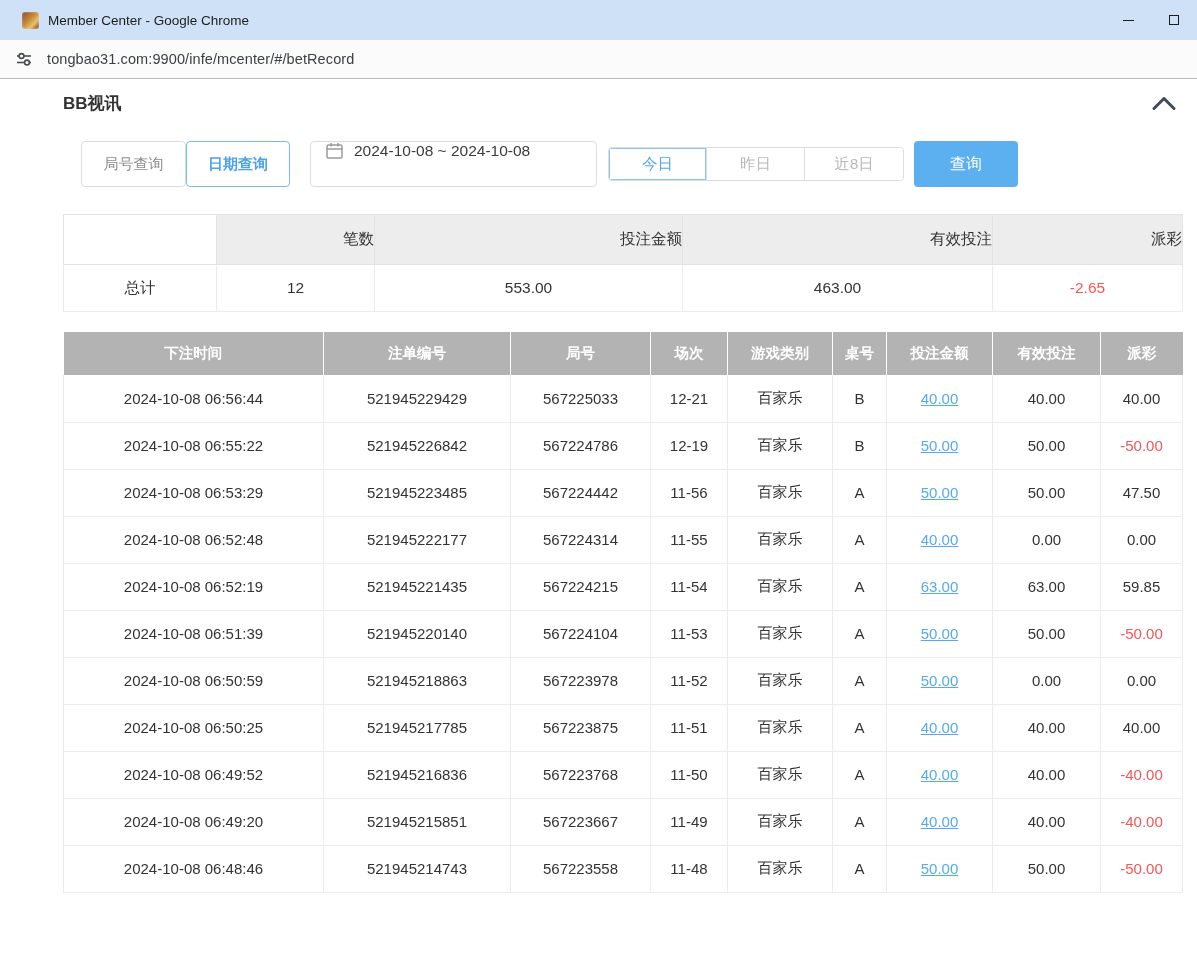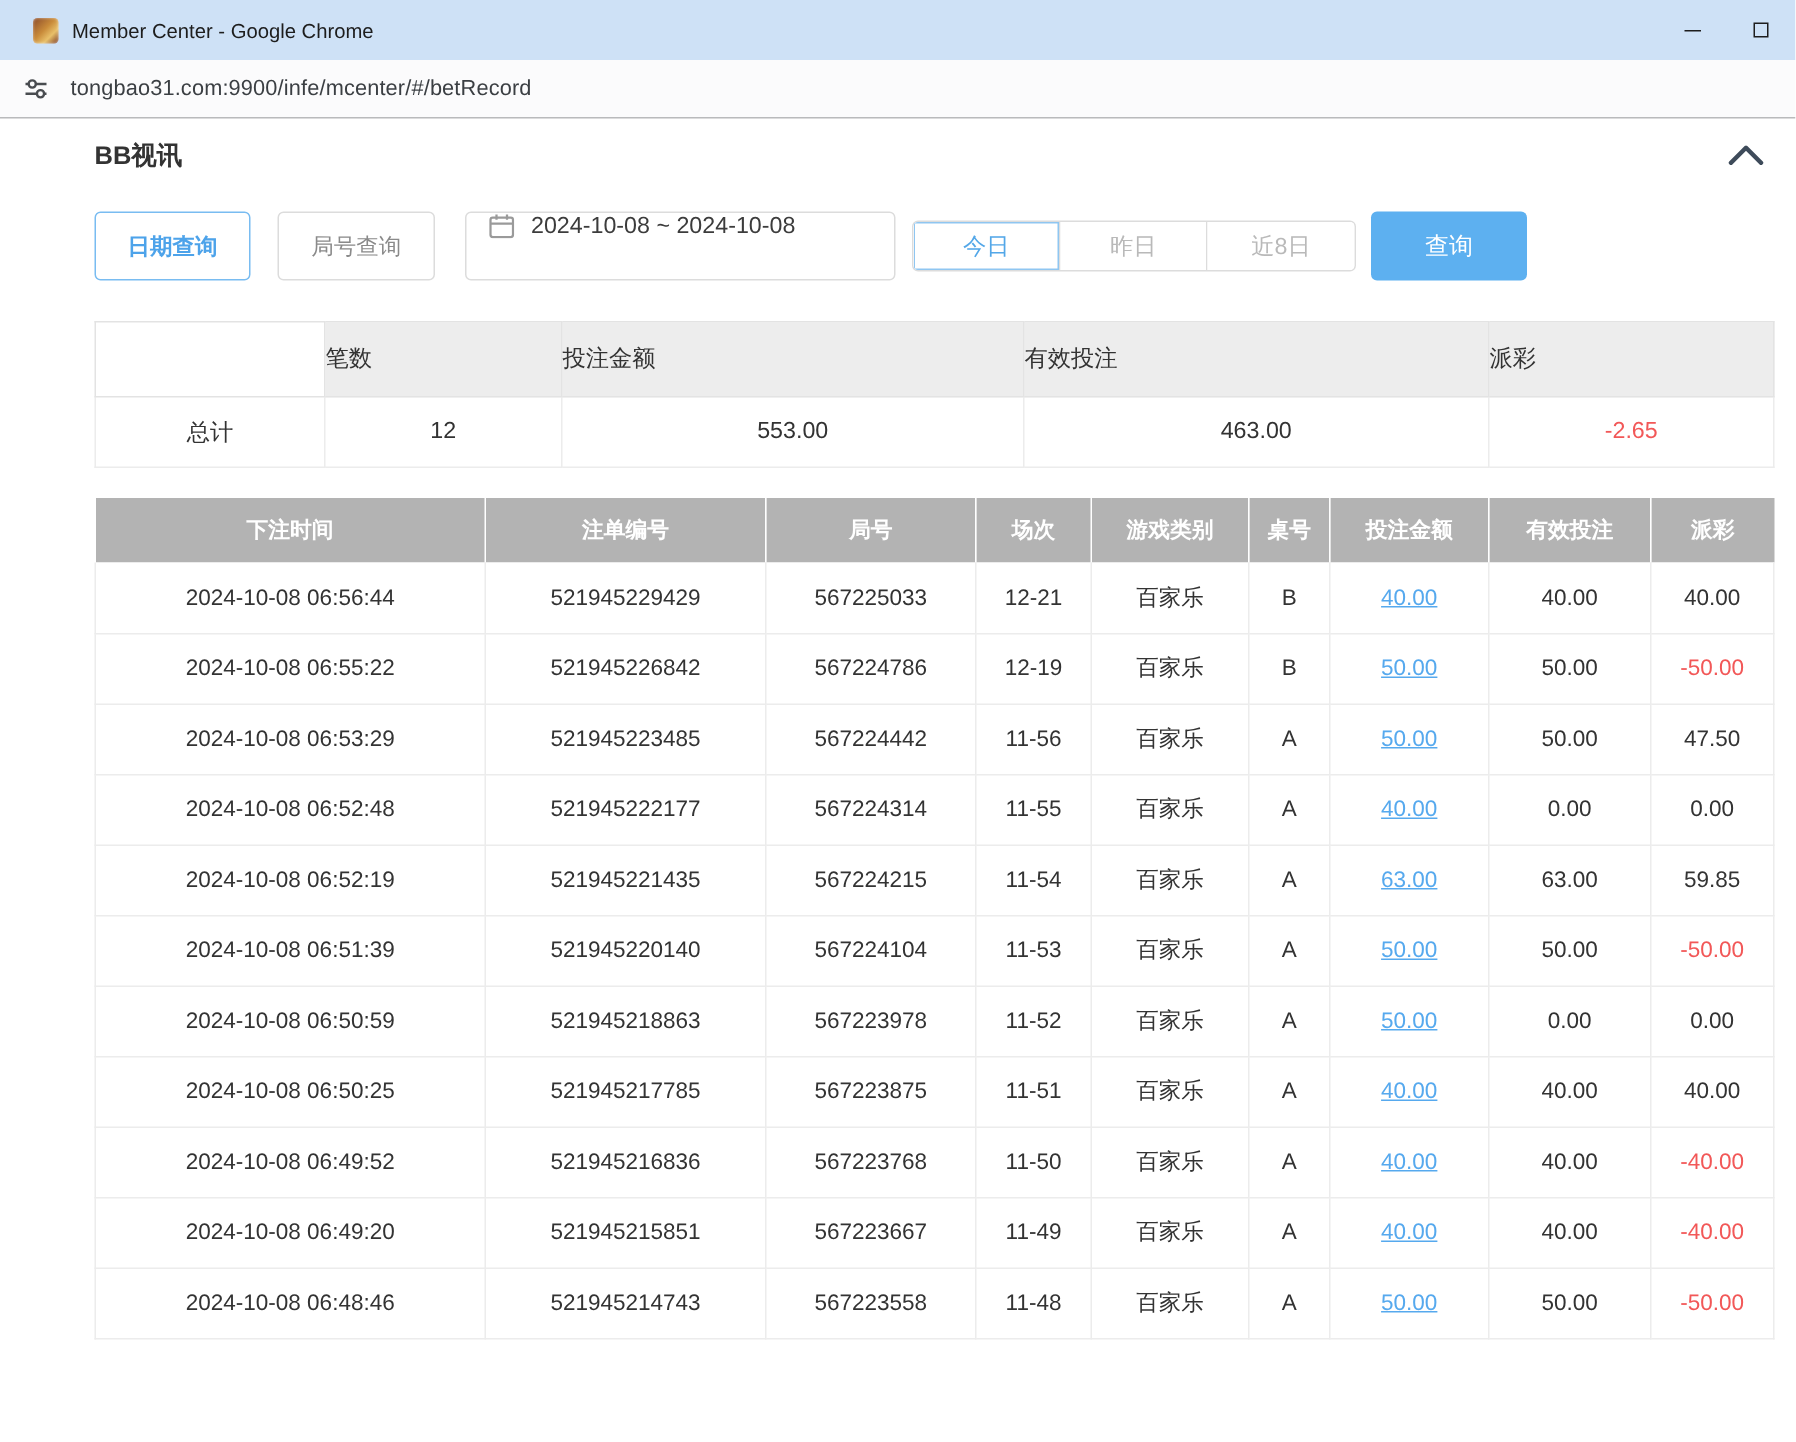--- a/index.html
+++ b/index.html
@@ -47,21 +47,21 @@
   .quick-item{ width:98px; display:flex; align-items:center; justify-content:center;
     font-size:15.5px; color:#b9b9b9; border-right:1px solid #dcdcdc; cursor:pointer; background:#fff; }
   .quick-item:last-child{ border-right:none; }
   .quick-item.active{ color:#53a7e8; box-shadow:inset 0 0 0 1px #8fc6f1; }
   .btn-search{ margin-left:10px; width:104px; height:46px; border:none; border-radius:4px;
     background:var(--accent); color:#fff; font-size:16px; }
 
   
   .sum-table{ margin-top:27px; border-collapse:collapse; table-layout:fixed; width:1119px; }
   .sum-table th{ height:50px; background:#ededed; border:1px solid #e3e3e3;
-    font-size:15.5px; font-weight:normal; color:#333; text-align:left;margin-top:44px; }
+    font-size:15.5px; font-weight:normal; color:#333; text-align:right;margin-top:44px; }
   .sum-table th.blank{ background:#fff; }
   .sum-table td{ height:47px; background:#fff; border:1px solid #ececec;
     font-size:15.5px; color:#333; text-align:center; }
 
   
   .bet-table{ margin-top:20px; border-collapse:collapse; table-layout:fixed; width:1119px; }
   .bet-table th{ height:43px; background:var(--th-gray); color:#fff; font-size:14.5px;
     font-weight:bold; text-align:center; border-right:1px solid #fff; }
   .bet-table th:last-child{ border-right:none; }
   .bet-table td{ height:47px; background:#fff; text-align:center; font-size:15px; color:#333;
@@ -103,22 +103,22 @@
   <div class="section-head">
     <div class="section-title">BB视讯</div>
     <div class="chevron">
       <svg width="24" height="13" viewBox="0 0 24 13">
         <polyline points="2,11.5 12,1.5 22,11.5" fill="none" stroke="#3e4b5a" stroke-width="3" stroke-linecap="round" stroke-linejoin="round"></polyline>
       </svg>
     </div>
   </div>
 
   <div class="filter-row">
+    <div class="btn btn-round">局号查询</div>
     <div class="btn btn-date">日期查询</div>
-    <div class="btn btn-round">局号查询</div>
     <div class="date-box">
       <svg width="17" height="17" viewBox="0 0 17 17">
         <rect x="1" y="3" width="15" height="13" rx="1.5" fill="none" stroke="#9a9a9a" stroke-width="1.5"></rect>
         <line x1="1" y1="7" x2="16" y2="7" stroke="#9a9a9a" stroke-width="1.5"></line>
         <line x1="5" y1="1" x2="5" y2="4.5" stroke="#9a9a9a" stroke-width="1.5"></line>
         <line x1="12" y1="1" x2="12" y2="4.5" stroke="#9a9a9a" stroke-width="1.5"></line>
       </svg>
       <span class="dtext">2024-10-08 ~ 2024-10-08</span>
     </div>
     <div class="quick-group">

